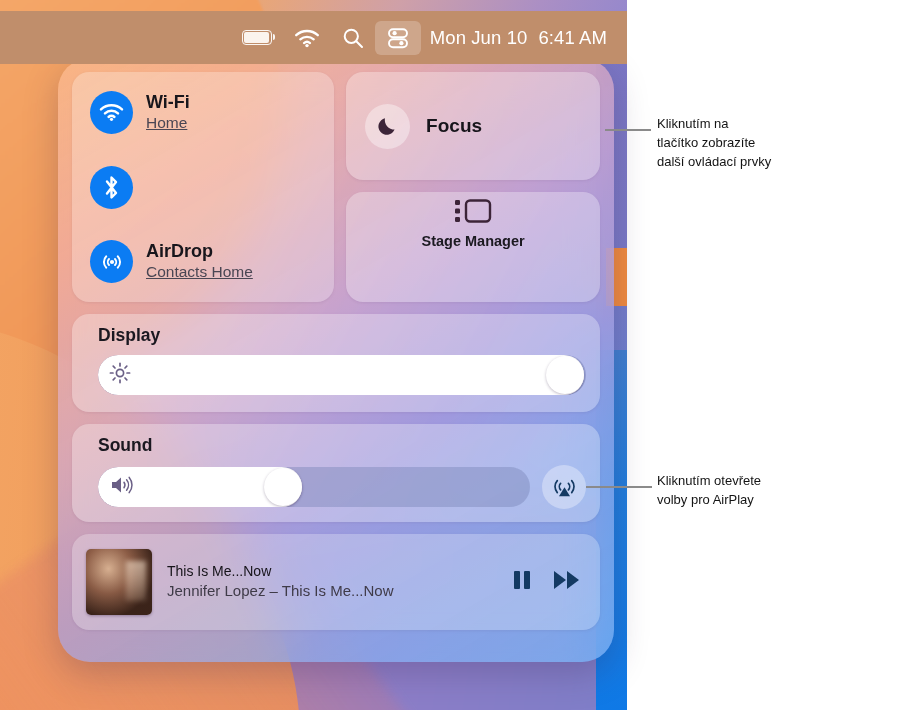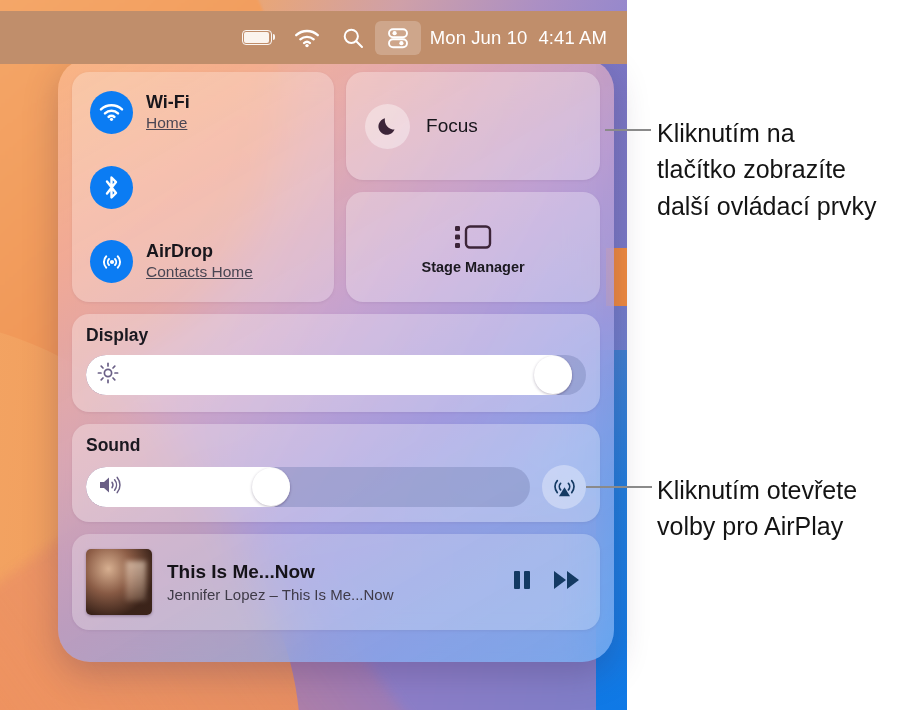--- a/index.html
+++ b/index.html
@@ -187,40 +187,40 @@
     height: 108px;
     display: flex; align-items: center;
     padding-left: 19px;
     gap: 16px;
   }
   .focus-bubble {
     width: 45px; height: 45px; border-radius: 50%;
     background: rgba(255,255,255,.38);
     display: flex; align-items: center; justify-content: center;
   }
-  .focus-label { font-size: 19px; font-weight: normal; color: #17151b; }
+  .focus-label { font-size: 19px; font-weight: bold; color: #17151b; }
 
   .mini-row { display: flex; gap: 12px; flex: 1; }
   .mini-tile {
     flex: 1;
     display: flex; flex-direction: column;
-    align-items: center; justify-content: center;
+    align-items: center; 
     gap: 7px;
     padding-top: 4px;
   }
   .mini-label {
     font-size: 14.5px; font-weight: bold;
     color: #1b1920; text-align: center; line-height: 1.2;
   }
 
   
   .slider-card {
     margin-top: 12px;
     height: 98px;
-    padding: 11px 14px 0 14px;
+    padding: 11px 14px 0 26px;
   }
   .sc-title { font-size: 17.5px; font-weight: bold; color: #1a1820; margin-bottom: 9px; }
 
   .slider-wrap { display: flex; align-items: center; gap: 12px; }
   .slider {
     position: relative;
     height: 40px;
     border-radius: 20px;
     background: rgba(120,130,180,.42);
     overflow: hidden;
@@ -272,28 +272,28 @@
     overflow: hidden;
   }
   .art::after {
     content: "";
     position: absolute; right: 6px; top: 12px;
     width: 20px; height: 40px;
     background: linear-gradient(180deg, rgba(255,240,220,.55), rgba(255,220,190,.18));
     filter: blur(2.5px);
   }
   .np-txt { flex: 1; display: flex; flex-direction: column; line-height: 1.25; min-width: 0; }
-  .np-title { font-size: 19px; font-weight: bold; color: #151319; }
+  .np-title { font-size: 14px; font-weight: normal; color: #151319; }
   .np-artist { font-size: 15px; color: #3f3b48; margin-top: 2px; }
   .np-ctrls { display: flex; align-items: center; gap: 19px; }
 
   
   .callout-text {
     position: absolute;
-    font-size: 25px;
+    font-size: 13px;
     color: #141414;
     line-height: 1.45;
     z-index: 50;
     white-space: pre-line;
   }
   .leader {
     position: absolute;
     height: 2px;
     background: #8a8a8a;
     z-index: 49;
@@ -345,21 +345,21 @@
     <svg width="24" height="24" viewBox="0 0 24 24">
       <rect x="3" y="3.2" width="18" height="8" rx="4" fill="none" stroke="#fff" stroke-width="1.9"></rect>
       <circle cx="8.6" cy="7.2" r="2.1" fill="#fff"></circle>
       <rect x="3" y="13.2" width="18" height="8" rx="4" fill="none" stroke="#fff" stroke-width="1.9"></rect>
       <circle cx="15.4" cy="17.2" r="2.1" fill="#fff"></circle>
     </svg>
   </div>
 
   <div class="mb-clock">
     <span>Mon Jun 10</span>
-    <span>4:41 AM</span>
+    <span>6:41 AM</span>
   </div>
 </div>
 
 <div id="cc-panel">
 
   <div class="row1">
 
     <div class="tile" id="connectivity">
 
       <div class="conn-item">

